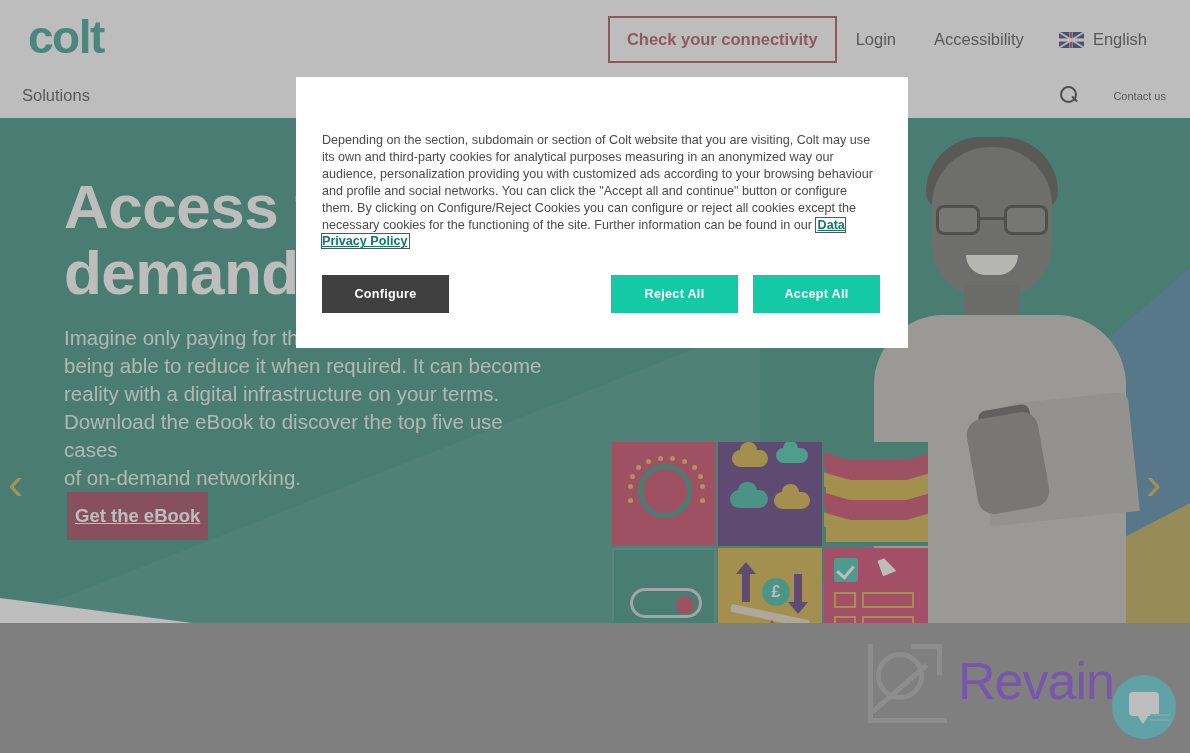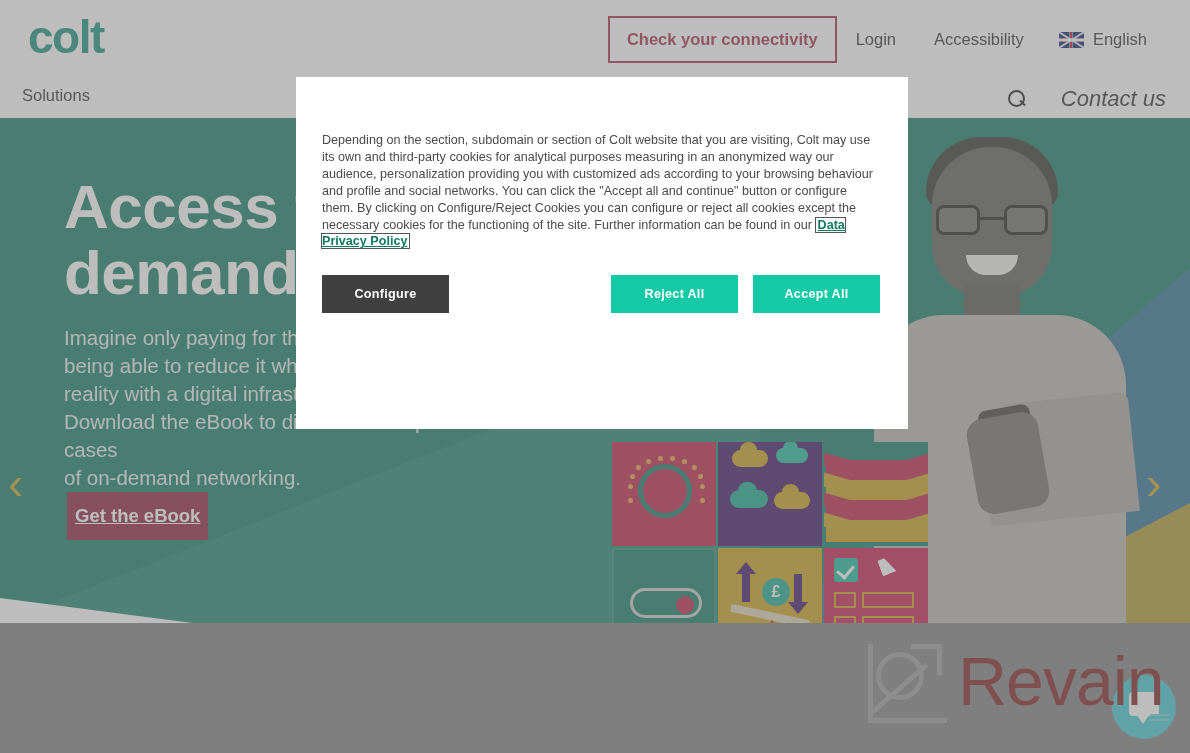--- a/index.html
+++ b/index.html
@@ -63,21 +63,21 @@
   }
   .lang { font-size: 16.5px; color: #2b2b2b; display: flex; align-items: center; padding-left: 16px; }
 
   .header-nav {
     position: absolute; left: 0; top: 78px; width: 1190px; height: 40px;
     background: #ffffff;
   }
   .nav-left { position: absolute; left: 22px; top: 8px; display: flex; gap: 34px; flex-direction: column; }
   .nav-left span { font-size: 16.5px; color: #2b2b2b; white-space: nowrap; }
   .nav-right { position: absolute; right: 24px; top: 8px; display: flex; align-items: center; gap: 34px; }
-  .nav-right span { font-size: 22px; color: #2b2b2b; white-space: nowrap; font-style: italic; }
+  .nav-right span { font-size: 11px; color: #2b2b2b; white-space: nowrap; }
   .search-ico { width: 19px; height: 19px; display: inline-block; position: relative; }
   .search-ico::before {
     content: ""; position: absolute; left: 0; top: 0; width: 13px; height: 13px;
     border: 2.2px solid #1a1a1a; border-radius: 50%;
   }
   .search-ico::after {
     content: ""; position: absolute; left: 11px; top: 12px; width: 7px; height: 2.3px;
     background: #1a1a1a; transform: rotate(45deg);
   }
 
@@ -291,21 +291,21 @@
   }
   .revain-circ {
     position: absolute; left: 8px; top: 8px; width: 48px; height: 48px;
     border: 5px solid #9c9c9c; border-radius: 50%;
   }
   .revain-diag {
     position: absolute; left: 6px; bottom: 4px; width: 72px; height: 5px;
     background: #9c9c9c; transform: rotate(-41deg); transform-origin: left bottom;
   }
   .revain-text {
-    font-size: 68px; line-height: 68px; color: #7f1d1d; letter-spacing: -1px;
+    font-size: 52px; line-height: 68px; color: #6d28d9; letter-spacing: -1px;
   }
   .chat {
     position: absolute; right: 14px; bottom: 14px; width: 64px; height: 64px;
     border-radius: 50%; background: #3ec6d0;
   }
   .chat-bubble {
     position: absolute; left: 17px; top: 17px; width: 30px; height: 24px;
     background: #ffffff; border-radius: 4px;
   }
   .chat-bubble::after {
@@ -316,21 +316,21 @@
   .chat-lines { position: absolute; left: 21px; top: 22px; }
   .chat-lines i { display:block; width: 20px; height: 2px; background: #6fd3da; margin-bottom: 3px; }
 
   
   .dim {
     position: absolute; inset: 0; background: rgba(128,128,128,0.52);
   }
 
   
   .modal {
-    position: absolute; left: 296px; top: 77px; width: 612px; height: 352px;
+    position: absolute; left: 296px; top: 77px; width: 612px; height: 271px;
     background: #ffffff;
   }
   .modal-text {
     position: absolute; left: 26px; top: 55px; width: 554px;
     font-size: 12.6px; line-height: 16.9px; color: #4a4a4a;
   }
   .policy-link {
     color: #0e7a63; font-weight: 700; text-decoration: underline;
     outline: 1.5px solid #555; padding: 0 2px;
   }

